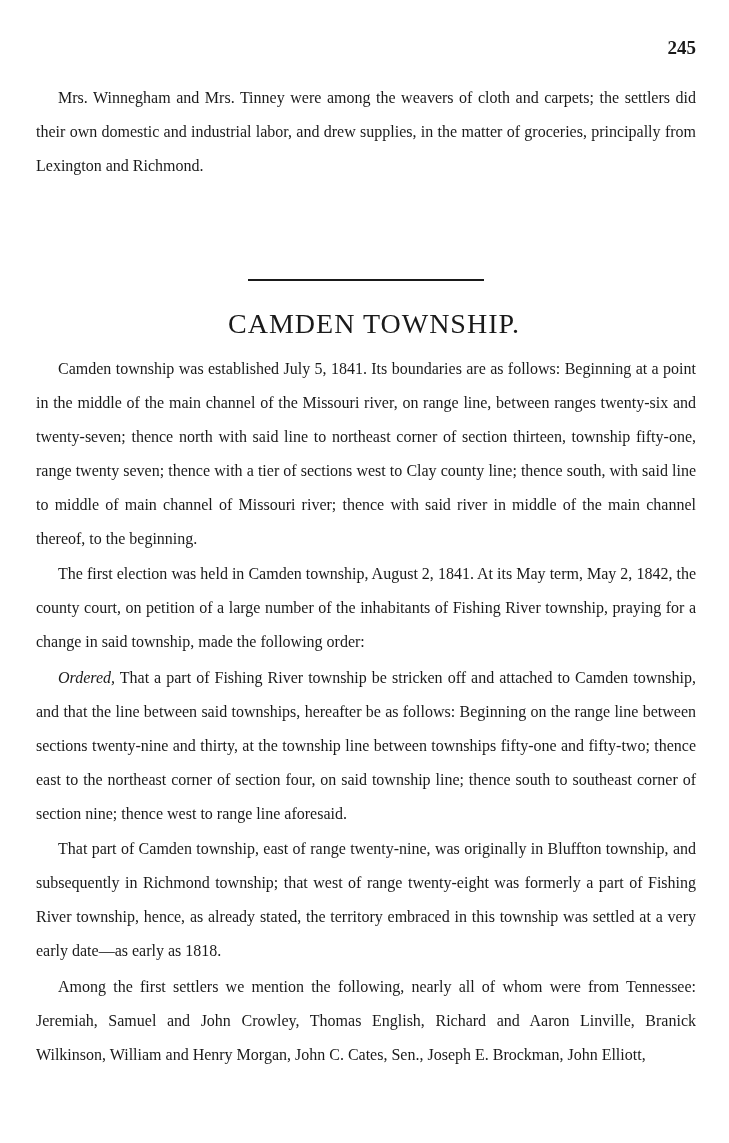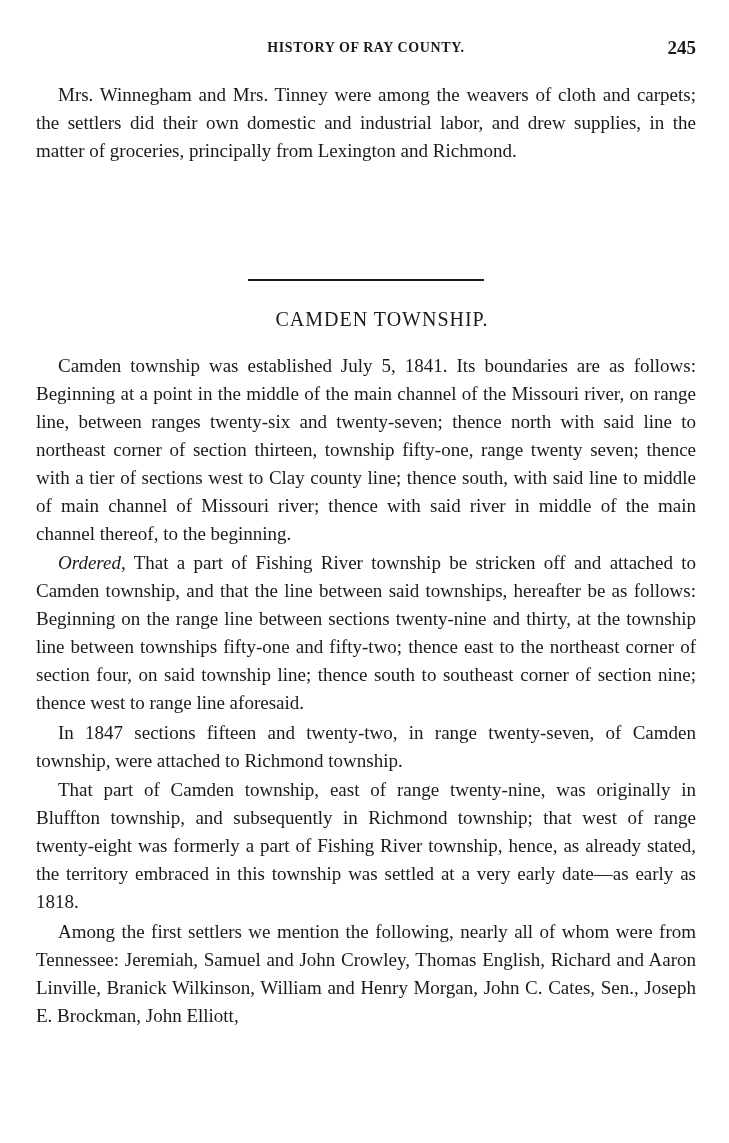--- a/index.html
+++ b/index.html
@@ -3,47 +3,46 @@
 <meta charset="utf-8">
 <style>
   html, body { margin: 0; padding: 0; background: #ffffff; }
   body { width: 729px; height: 1143px; overflow: hidden; position: relative;
          font-family: "Liberation Serif", "DejaVu Serif", serif; color: #1a1a1a; }
   .page { position: absolute; left: 36px; top: 0; width: 660px; }
   .running-head { position: absolute; top: 37px; left: 0; width: 660px; height: 22px; }
   .running-title { position: absolute; left: 0; width: 660px; text-align: center;
                    font-size: 14px; letter-spacing: 0.6px; font-weight: bold; top: 3px; }
   .page-number { position: absolute; right: 0; top: 0; font-size: 19px; font-weight: bold; margin-left: 18px; }
-  .body-text { position: absolute; left: 0; width: 660px; font-size: 19px; line-height: 28px; }
+  .body-text { position: absolute; left: 0; width: 660px; font-size: 16px; line-height: 34px; }
   p { margin: 0; text-align: justify; text-indent: 22px; }
   .block1 { top: 81px; }
   .rule { position: absolute; top: 279px; left: 212px; width: 236px; height: 2px; background: #1a1a1a; }
-  .heading { position: absolute; top: 308px; left: 16px; width: 660px; text-align: center;
-             font-size: 20px; letter-spacing: 1px; font-family: Liberation Serif, serif; }
+  .heading { position: absolute; top: 308px; left: 8px; width: 660px; text-align: center;
+             font-size: 28px; letter-spacing: 1px; font-family: Liberation Serif, serif; }
   .block2 { top: 352px; }
   .block2 p { margin-bottom: 1.4px; }
   em { }
 </style>
 </head>
 <body>
 
 <div class="page">
   <div class="running-head">
-    <div class="running-title">HISTORY OF RAY COUNTY.</div>
     <div class="page-number">245</div>
   </div>
 
   <div class="body-text block1">
     <p>Mrs. Winnegham and Mrs. Tinney were among the weavers of cloth and carpets; the settlers did their own domestic and industrial labor, and drew supplies, in the matter of groceries, principally from Lexington and Richmond.</p>
   </div>
 
   <div class="rule"></div>
 
   <div class="heading">CAMDEN TOWNSHIP.</div>
 
   <div class="body-text block2">
     <p>Camden township was established July 5, 1841. Its boundaries are as follows: Beginning at a point in the middle of the main channel of the Missouri river, on range line, between ranges twenty-six and twenty-seven; thence north with said line to northeast corner of section thirteen, township fifty-one, range twenty seven; thence with a tier of sections west to Clay county line; thence south, with said line to middle of main channel of Missouri river; thence with said river in middle of the main channel thereof, to the beginning.</p>
+    <p>The first election was held in Camden township, August 2, 1841. At its May term, May 2, 1842, the county court, on petition of a large number of the inhabitants of Fishing River township, praying for a change in said township, made the following order:</p>
     <p><em>Ordered,</em><span> That a part of Fishing River township be stricken off and attached to Camden township, and that the line between said townships, hereafter be as follows: Beginning on the range line between sections twenty-nine and thirty, at the township line between townships fifty-one and fifty-two; thence east to the northeast corner of section four, on said township line; thence south to southeast corner of section nine; thence west to range line aforesaid.</span></p>
-    <p>In 1847 sections fifteen and twenty-two, in range twenty-seven, of Camden township, were attached to Richmond township.</p>
     <p>That part of Camden township, east of range twenty-nine, was originally in Bluffton township, and subsequently in Richmond township; that west of range twenty-eight was formerly a part of Fishing River township, hence, as already stated, the territory embraced in this township was settled at a very early date—as early as 1818.</p>
     <p>Among the first settlers we mention the following, nearly all of whom were from Tennessee: Jeremiah, Samuel and John Crowley, Thomas English, Richard and Aaron Linville, Branick Wilkinson, William and Henry Morgan, John C. Cates, Sen., Joseph E. Brockman, John Elliott,</p>
   </div>
 </div>
 
 </body></html>

